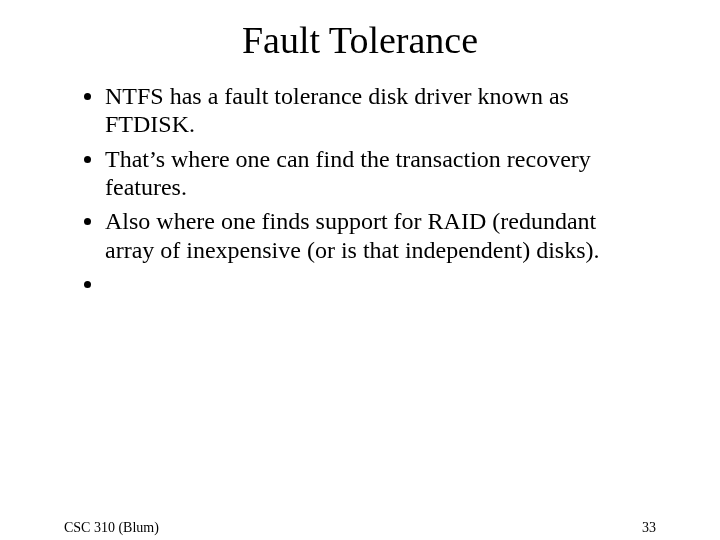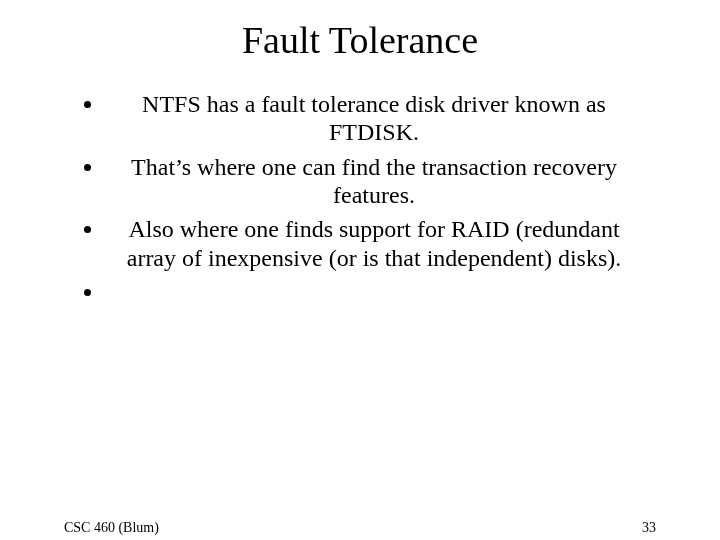--- a/index.html
+++ b/index.html
@@ -16,32 +16,31 @@
     position: relative;
     width: 720px;
     height: 540px;
     box-sizing: border-box;
   }
   .title {
     text-align: center;
     font-size: 38px;
     font-weight: 400;
     margin-top: 18px;
-    margin-bottom: 28px;
+    margin-bottom: 20px;
   }
   .body {
     padding: 0 64px 0 64px;
   }
   ul.level1 {
     list-style-type: disc;
     margin: 13px;
     padding-left: 28px;
     font-size: 24px;
     line-height: 1.18;
-    text-align: center;
   }
   ul.level1 > li {
     margin-bottom: 6px;
   }
   ul.level2 {
     list-style-type: none;
     margin: 6px 0 0 0;
     padding-left: 28px;
     font-size: 20px;
     line-height: 1.2;
@@ -84,17 +83,17 @@
       </li>
       <li>
         <span>Also where one finds support for RAID (redundant array of inexpensive (or is that independent) disks).</span>
       </li>
       <li>
       </li>
     </ul>
   </div>
 
   <div class="footer">
-    <span>CSC 460 (Blum)</span>
+    <span>CSC 310 (Blum)</span>
     <span>33</span>
   </div>
 
 </div>
 
 </body></html>

